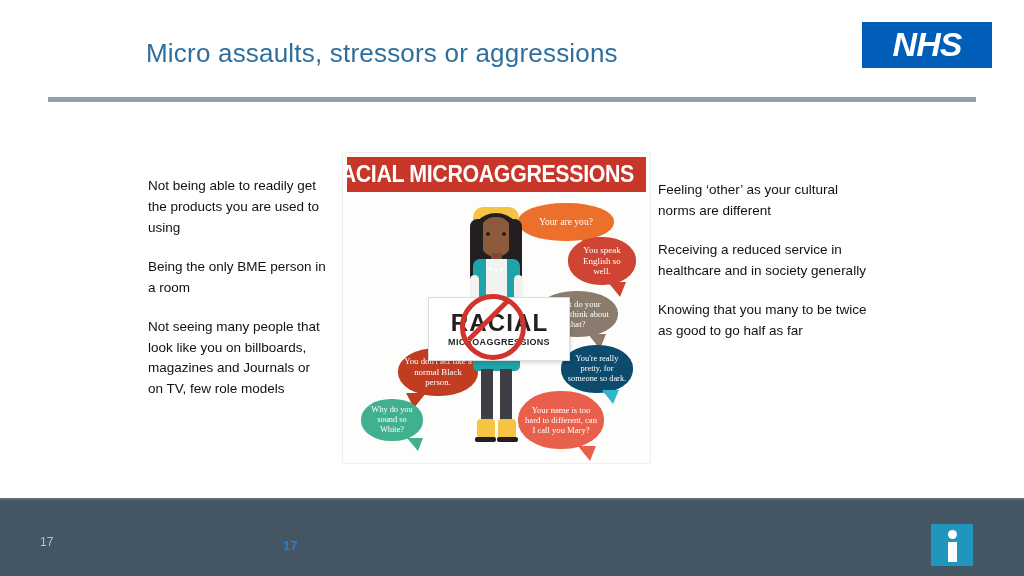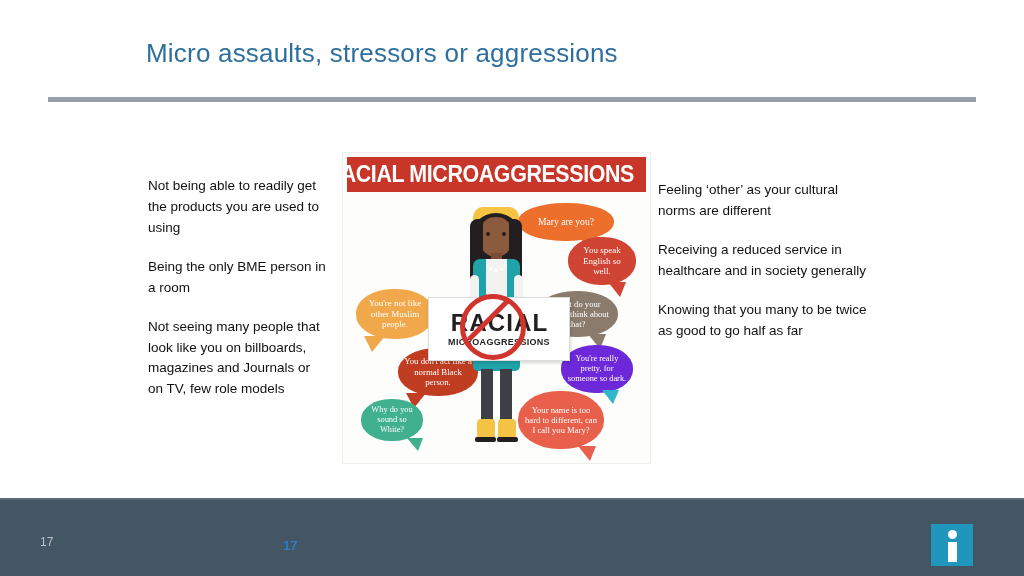--- a/index.html
+++ b/index.html
@@ -109,41 +109,44 @@
   .b-black .tail{left:8px;bottom:-12px;border-left:8px solid transparent;border-right:12px solid transparent;border-top:15px solid #c03d21;}
   .b-white{left:18px;top:206px;width:62px;height:42px;background:#41b08f;font-size:8.4px;}
   .b-white .tail{left:46px;bottom:-10px;border-left:11px solid transparent;border-right:5px solid transparent;border-top:13px solid #41b08f;}
 
   .b-what{left:175px;top:10px;width:96px;height:38px;background:#ec6f2c;font-size:9.6px;}
   .b-what .tail{right:14px;bottom:-12px;border-left:13px solid transparent;border-right:8px solid transparent;border-top:16px solid #ec6f2c;}
   .b-english{left:225px;top:44px;width:68px;height:48px;background:#cf4433;font-size:9px;}
   .b-english .tail{right:10px;bottom:-12px;border-left:12px solid transparent;border-right:6px solid transparent;border-top:15px solid #cf4433;}
   .b-people{left:193px;top:98px;width:82px;height:46px;background:#8a7b6c;font-size:8.6px;}
   .b-people .tail{right:12px;bottom:-12px;border-left:12px solid transparent;border-right:6px solid transparent;border-top:15px solid #8a7b6c;}
-  .b-pretty{left:218px;top:152px;width:72px;height:48px;background:#6d28d9;font-size:8.4px;}
+  .b-pretty{left:218px;top:152px;width:72px;height:48px;background:#0c4a6e;font-size:8.4px;}
   .b-pretty .tail{right:14px;bottom:-11px;border-left:11px solid transparent;border-right:6px solid transparent;border-top:14px solid #31b6cc;}
   .b-name{left:175px;top:198px;width:86px;height:58px;background:#e8604c;font-size:8.6px;}
   .b-name .tail{right:8px;bottom:-12px;border-left:12px solid transparent;border-right:6px solid transparent;border-top:15px solid #e8604c;}
 
   
   .footer{position:absolute;left:0;bottom:0;width:1024px;height:78px;background:#445663;}
   .footer-top{position:absolute;left:0;top:0;width:1024px;height:2px;background:#5c6c78;}
   .pg-left{position:absolute;left:40px;top:535px;font-size:12px;color:#b9c2c8;}
   .pg-mid{position:absolute;left:283px;top:538px;font-size:13px;color:#2d7cc4;font-weight:bold;}
   .info-icon{position:absolute;left:931px;top:524px;width:42px;height:42px;background:#2196bd;}
   .info-icon .dot{position:absolute;left:17px;top:6px;width:9px;height:9px;background:#fff;border-radius:50%;}
   .info-icon .stem{position:absolute;left:17px;top:18px;width:9px;height:20px;background:#fff;}
 </style>
 </head>
 <body>
 
 <div class="slide">
 
   <div class="slide-title">Micro assaults,  stressors  or aggressions</div>
 
+  <div class="nhs-logo">
+    <span>NHS</span>
+  </div>
 
   <div class="title-rule"></div>
 
   <div class="col col-left">
     <p>Not being able to readily get the products you are used to using</p>
     <p>Being the only BME person in a room</p>
     <p>Not seeing many people that look like you on billboards, magazines and Journals or on TV, few role models</p>
   </div>
 
   <div class="col col-right">
@@ -153,35 +156,31 @@
   </div>
 
   <div class="poster">
 
     <div class="poster-band">
       <span>RACIAL MICROAGGRESSIONS</span>
     </div>
 
     <div class="poster-body">
 
-      <div class="bub b-muslim">
-        <span>You're not like other Muslim people.</span>
-        <i class="tail"></i>
-      </div>
       <div class="bub b-black">
         <span>You don't act like a normal Black person.</span>
         <i class="tail"></i>
       </div>
       <div class="bub b-white">
         <span>Why do you sound so White?</span>
         <i class="tail"></i>
       </div>
 
       <div class="bub b-what">
-        <span>Mary are you?</span>
+        <span>Your are you?</span>
         <i class="tail"></i>
       </div>
       <div class="bub b-english">
         <span>You speak English so well.</span>
         <i class="tail"></i>
       </div>
       <div class="bub b-people">
         <span>What do your people think about that?</span>
         <i class="tail"></i>
       </div>

